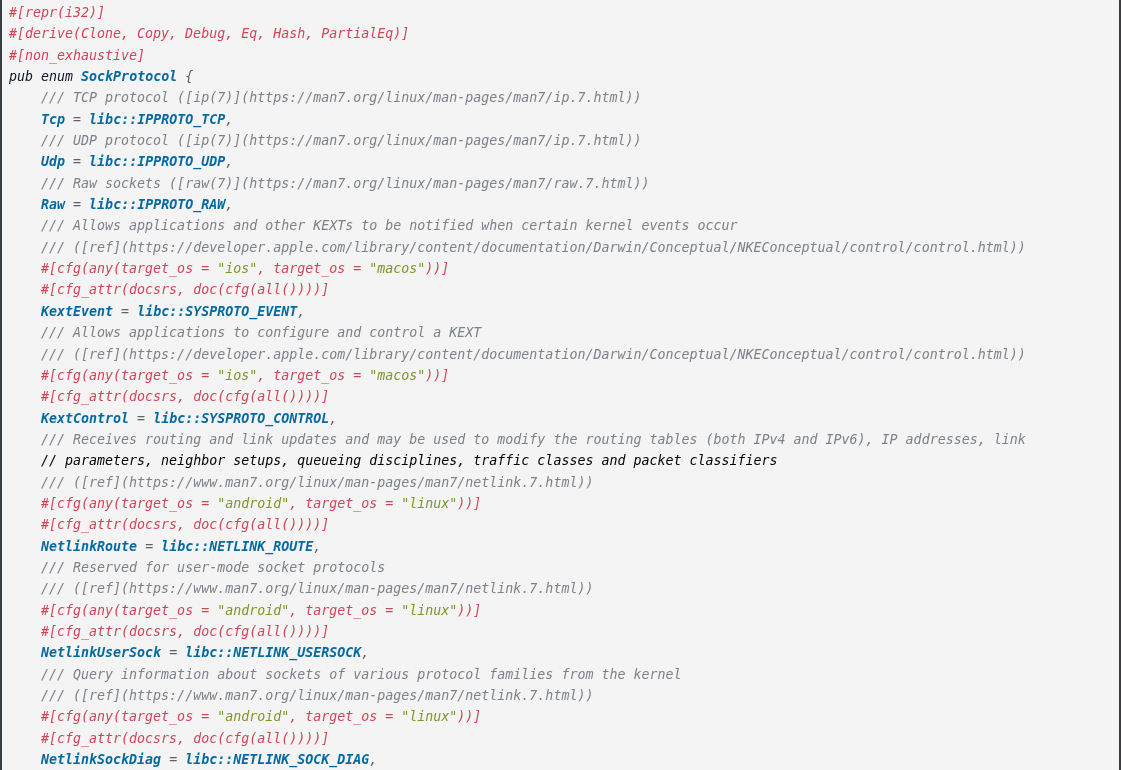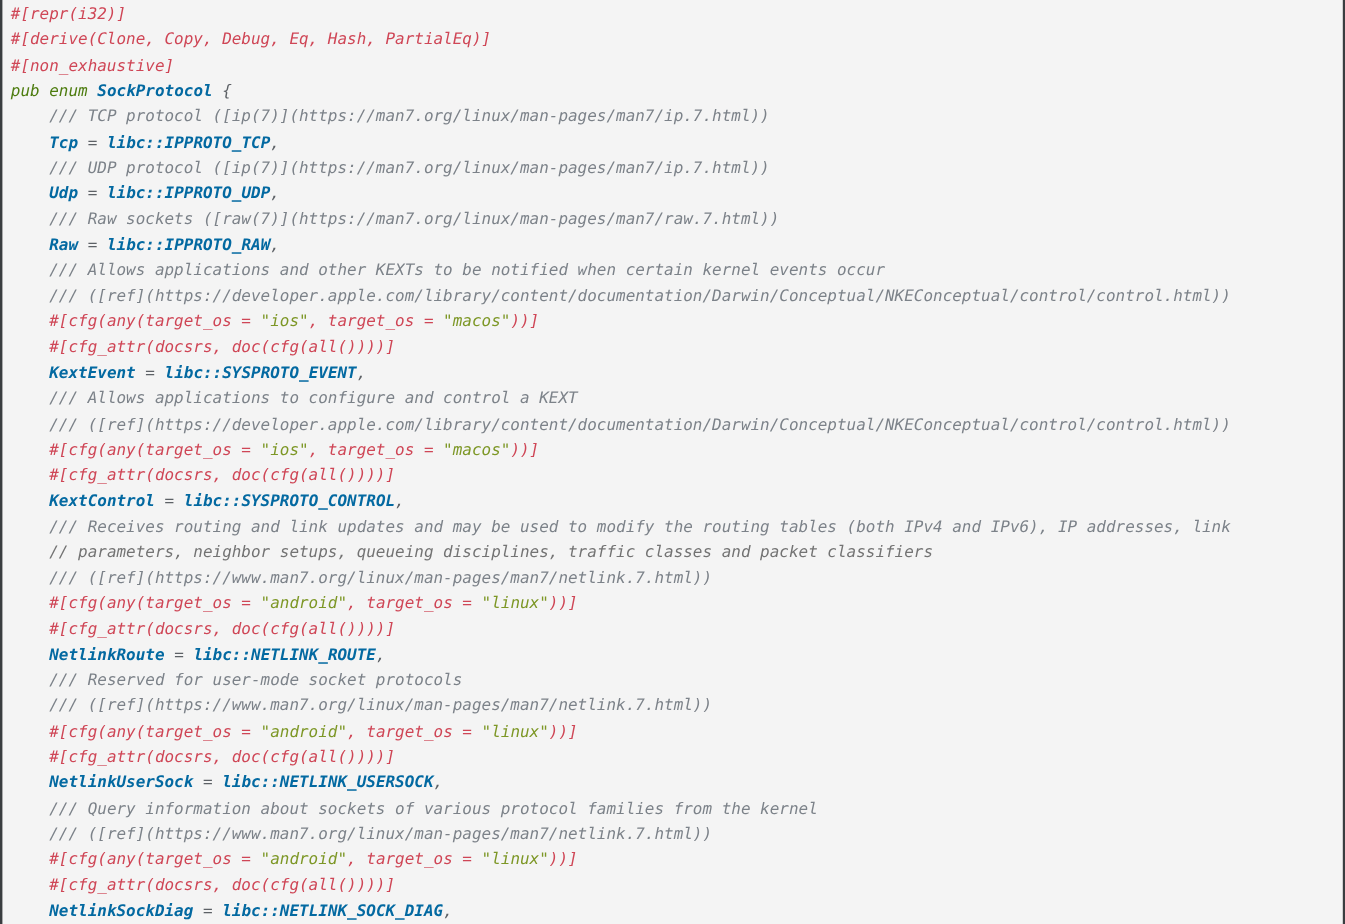--- a/index.html
+++ b/index.html
@@ -44,18 +44,18 @@
   }
   
   .attr    { color: #cf4656; }            
   .str     { color: #7d9726; }            
   .doc     { color: #7c8289; }            
   .cmt-dim { color: #b9bdc1; }            
   .kw      { color: #9a74c9; }            
   .ident   { color: #1f1f1f; font-weight: 600; }            
   .punct   { color: #5d6166; }            
 </style>
-<style>.attr{color:#cf4656}.str{color:#7d9726}.doc{color:#7c8289}.cmt-dim{color:#737373}.kw{color:#4d7c0f}.ident{color:#0369a1}.punct{color:#5d6166}.ln{height:21.35px}</style></head>
+<style>.attr{color:#cf4656}.str{color:#7d9726}.doc{color:#7c8289}.cmt-dim{color:#000000}.kw{color:#0f172a}.ident{color:#0369a1}.punct{color:#5d6166}.ln{height:21.35px}</style></head>
 <body>
 
 <div id="code-viewer" style="background: rgb(244, 244, 244); border-left-color: rgb(58, 61, 64); border-right-color: rgb(58, 61, 64);">
   <pre id="code-block" style="font-size: 13.3px; line-height: 21.35px;"><span class="ln"><span class="attr">#[repr(i32)]</span></span><span class="ln"><span class="attr">#[derive(Clone, Copy, Debug, Eq, Hash, PartialEq)]</span></span><span class="ln"><span class="attr">#[non_exhaustive]</span></span><span class="ln"><span class="kw">pub</span> <span class="kw">enum</span> <span class="ident">SockProtocol</span> <span class="punct">{</span></span><span class="ln">    <span class="doc">/// TCP protocol ([ip(7)](https://man7.org/linux/man-pages/man7/ip.7.html))</span></span><span class="ln">    <span class="ident">Tcp</span> <span class="punct">=</span> <span class="ident">libc::IPPROTO_TCP</span><span class="punct">,</span></span><span class="ln">    <span class="doc">/// UDP protocol ([ip(7)](https://man7.org/linux/man-pages/man7/ip.7.html))</span></span><span class="ln">    <span class="ident">Udp</span> <span class="punct">=</span> <span class="ident">libc::IPPROTO_UDP</span><span class="punct">,</span></span><span class="ln">    <span class="doc">/// Raw sockets ([raw(7)](https://man7.org/linux/man-pages/man7/raw.7.html))</span></span><span class="ln">    <span class="ident">Raw</span> <span class="punct">=</span> <span class="ident">libc::IPPROTO_RAW</span><span class="punct">,</span></span><span class="ln">    <span class="doc">/// Allows applications and other KEXTs to be notified when certain kernel events occur</span></span><span class="ln">    <span class="doc">/// ([ref](https://developer.apple.com/library/content/documentation/Darwin/Conceptual/NKEConceptual/control/control.html))</span></span><span class="ln">    <span class="attr">#[cfg(any(target_os = </span><span class="str">"ios"</span><span class="attr">, target_os = </span><span class="str">"macos"</span><span class="attr">))]</span></span><span class="ln">    <span class="attr">#[cfg_attr(docsrs, doc(cfg(all())))]</span></span><span class="ln">    <span class="ident">KextEvent</span> <span class="punct">=</span> <span class="ident">libc::SYSPROTO_EVENT</span><span class="punct">,</span></span><span class="ln">    <span class="doc">/// Allows applications to configure and control a KEXT</span></span><span class="ln">    <span class="doc">/// ([ref](https://developer.apple.com/library/content/documentation/Darwin/Conceptual/NKEConceptual/control/control.html))</span></span><span class="ln">    <span class="attr">#[cfg(any(target_os = </span><span class="str">"ios"</span><span class="attr">, target_os = </span><span class="str">"macos"</span><span class="attr">))]</span></span><span class="ln">    <span class="attr">#[cfg_attr(docsrs, doc(cfg(all())))]</span></span><span class="ln">    <span class="ident">KextControl</span> <span class="punct">=</span> <span class="ident">libc::SYSPROTO_CONTROL</span><span class="punct">,</span></span><span class="ln">    <span class="doc">/// Receives routing and link updates and may be used to modify the routing tables (both IPv4 and IPv6), IP addresses, link</span></span><span class="ln">    <span class="cmt-dim">// parameters, neighbor setups, queueing disciplines, traffic classes and packet classifiers</span></span><span class="ln">    <span class="doc">/// ([ref](https://www.man7.org/linux/man-pages/man7/netlink.7.html))</span></span><span class="ln">    <span class="attr">#[cfg(any(target_os = </span><span class="str">"android"</span><span class="attr">, target_os = </span><span class="str">"linux"</span><span class="attr">))]</span></span><span class="ln">    <span class="attr">#[cfg_attr(docsrs, doc(cfg(all())))]</span></span><span class="ln">    <span class="ident">NetlinkRoute</span> <span class="punct">=</span> <span class="ident">libc::NETLINK_ROUTE</span><span class="punct">,</span></span><span class="ln">    <span class="doc">/// Reserved for user-mode socket protocols</span></span><span class="ln">    <span class="doc">/// ([ref](https://www.man7.org/linux/man-pages/man7/netlink.7.html))</span></span><span class="ln">    <span class="attr">#[cfg(any(target_os = </span><span class="str">"android"</span><span class="attr">, target_os = </span><span class="str">"linux"</span><span class="attr">))]</span></span><span class="ln">    <span class="attr">#[cfg_attr(docsrs, doc(cfg(all())))]</span></span><span class="ln">    <span class="ident">NetlinkUserSock</span> <span class="punct">=</span> <span class="ident">libc::NETLINK_USERSOCK</span><span class="punct">,</span></span><span class="ln">    <span class="doc">/// Query information about sockets of various protocol families from the kernel</span></span><span class="ln">    <span class="doc">/// ([ref](https://www.man7.org/linux/man-pages/man7/netlink.7.html))</span></span><span class="ln">    <span class="attr">#[cfg(any(target_os = </span><span class="str">"android"</span><span class="attr">, target_os = </span><span class="str">"linux"</span><span class="attr">))]</span></span><span class="ln">    <span class="attr">#[cfg_attr(docsrs, doc(cfg(all())))]</span></span><span class="ln">    <span class="ident">NetlinkSockDiag</span> <span class="punct">=</span> <span class="ident">libc::NETLINK_SOCK_DIAG</span><span class="punct">,</span></span></pre>
 </div>
 
 </body></html>

